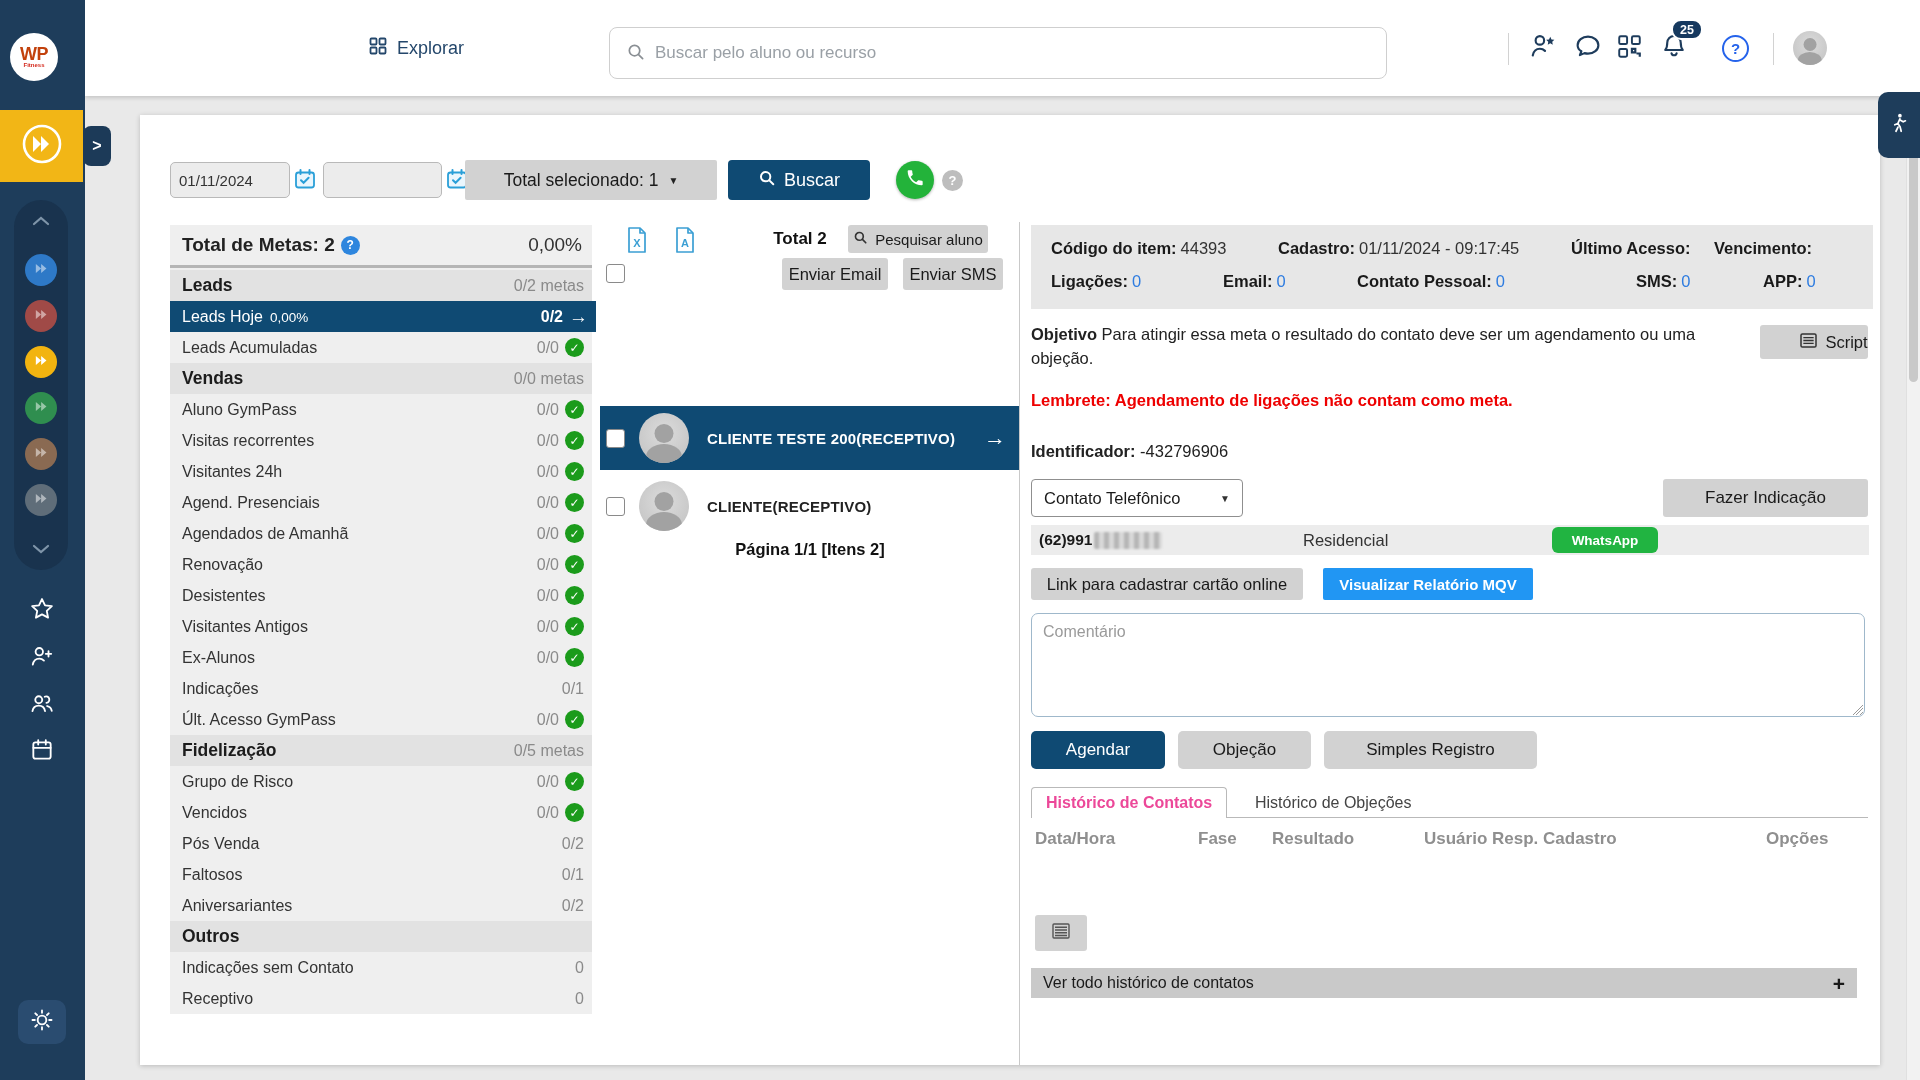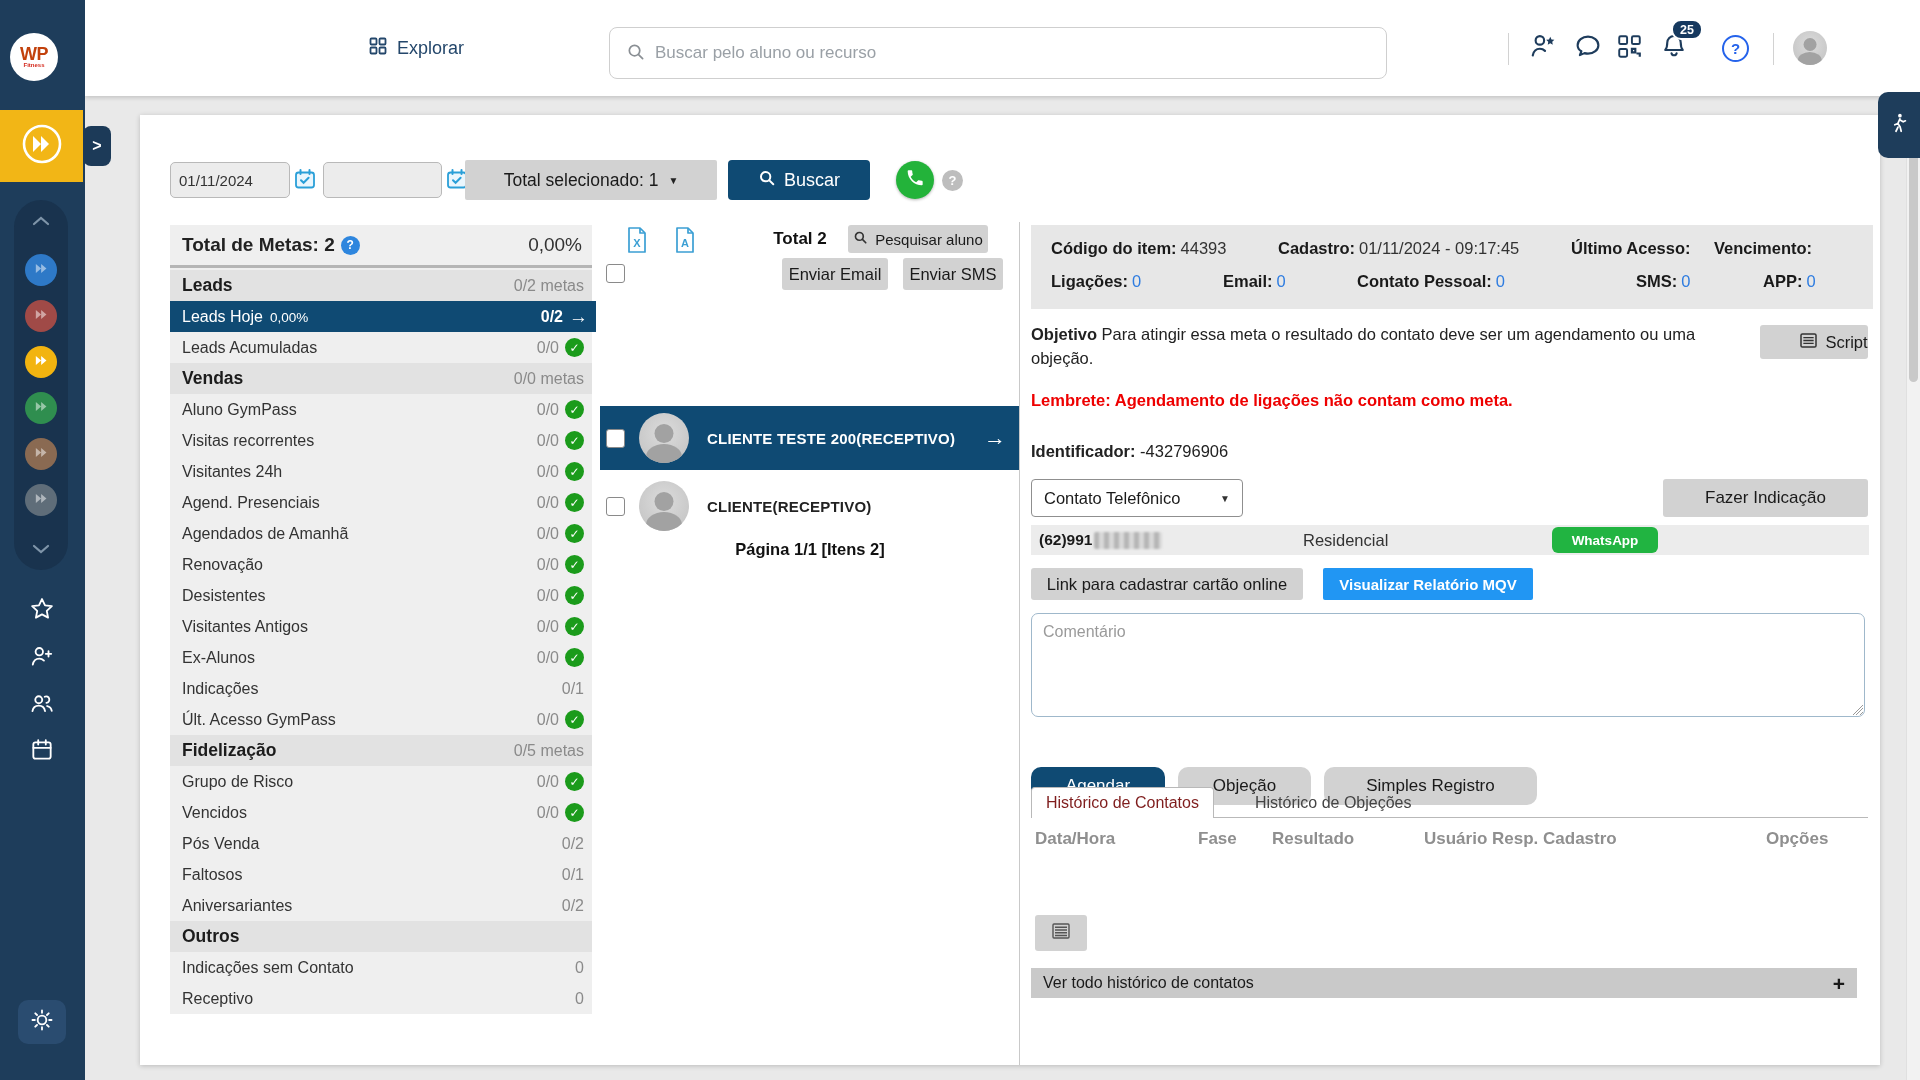--- a/index.html
+++ b/index.html
@@ -143,27 +143,27 @@
   .btn-cardlink { position:absolute; left:0; top:343px; width:272px; height:32px; font-size:16.5px; }
   .btn-mqv { position:absolute; left:292px; top:343px; width:210px; height:32px; background:#2196f3; border-radius:2px;
              color:#fff; font-weight:bold; font-size:15px; display:flex; align-items:center; justify-content:center; }
   .comment { position:absolute; left:0; top:388px; width:834px; height:104px; }
   .comment textarea { width:100%; height:100%; border:1px solid #9fb8cb; border-radius:7px; resize:none; padding:9px 11px;
                       font-size:16px; font-family:inherit; color:#333; }
   .comment textarea::placeholder { color:#9a9a9a; }
   .resize-grip { position:absolute; right:2px; bottom:2px; width:11px; height:11px;
                  background:linear-gradient(135deg,transparent 0 50%,#999 50% 56%,transparent 56% 66%,#999 66% 72%,transparent 72% 82%,#999 82% 88%,transparent 88%); }
   .actions { position:absolute; left:0; top:506px; display:flex; gap:13px; }
-  .actions .abtn { height:38px; border-radius:10px; display:flex; align-items:center; justify-content:center; font-size:17px;margin-top:36px; }
+  .actions .abtn { height:38px; border-radius:5px; display:flex; align-items:center; justify-content:center; font-size:17px; }
   .abtn.primary { background:#0f4a73; color:#fff; }
   .abtn.gray { background:#d2d2d2; color:#1a1a1a; }
   .tabs { position:absolute; left:0; top:562px; width:837px; height:31px; }
   .tabline { position:absolute; left:0; top:30px; width:837px; height:1px; background:#b9b9b9; }
   .tab { position:absolute; top:0; height:31px; display:flex; align-items:center; padding:0 14px; font-size:16px; color:#444; }
-  .tab.active { font-weight:normal; color:#7f1d1d; background:#fff; border:1px solid #b9b9b9; border-bottom:none; border-radius:4px 4px 0 0; z-index:2; height:31px; }
+  .tab.active { font-weight:bold; color:#ec4899; background:#fff; border:1px solid #b9b9b9; border-bottom:none; border-radius:4px 4px 0 0; z-index:2; height:31px; }
   .theaders { position:absolute; left:4px; top:604px; width:833px; display:flex; font-size:17px; font-weight:bold; color:#8f8f8f; }
   .lstbtn { position:absolute; left:4px; top:690px; width:52px; height:36px; }
   .hfooter { position:absolute; left:0; top:743px; width:826px; height:30px; background:#c9c9c9; display:flex; align-items:center;
              padding:0 12px; font-size:16px; color:#1a1a1a; }
   .hplus { margin-left:auto; font-size:21px; font-weight:bold; line-height:1; }
 </style>
 </head>
 <body>
 
 <div class="stage">

